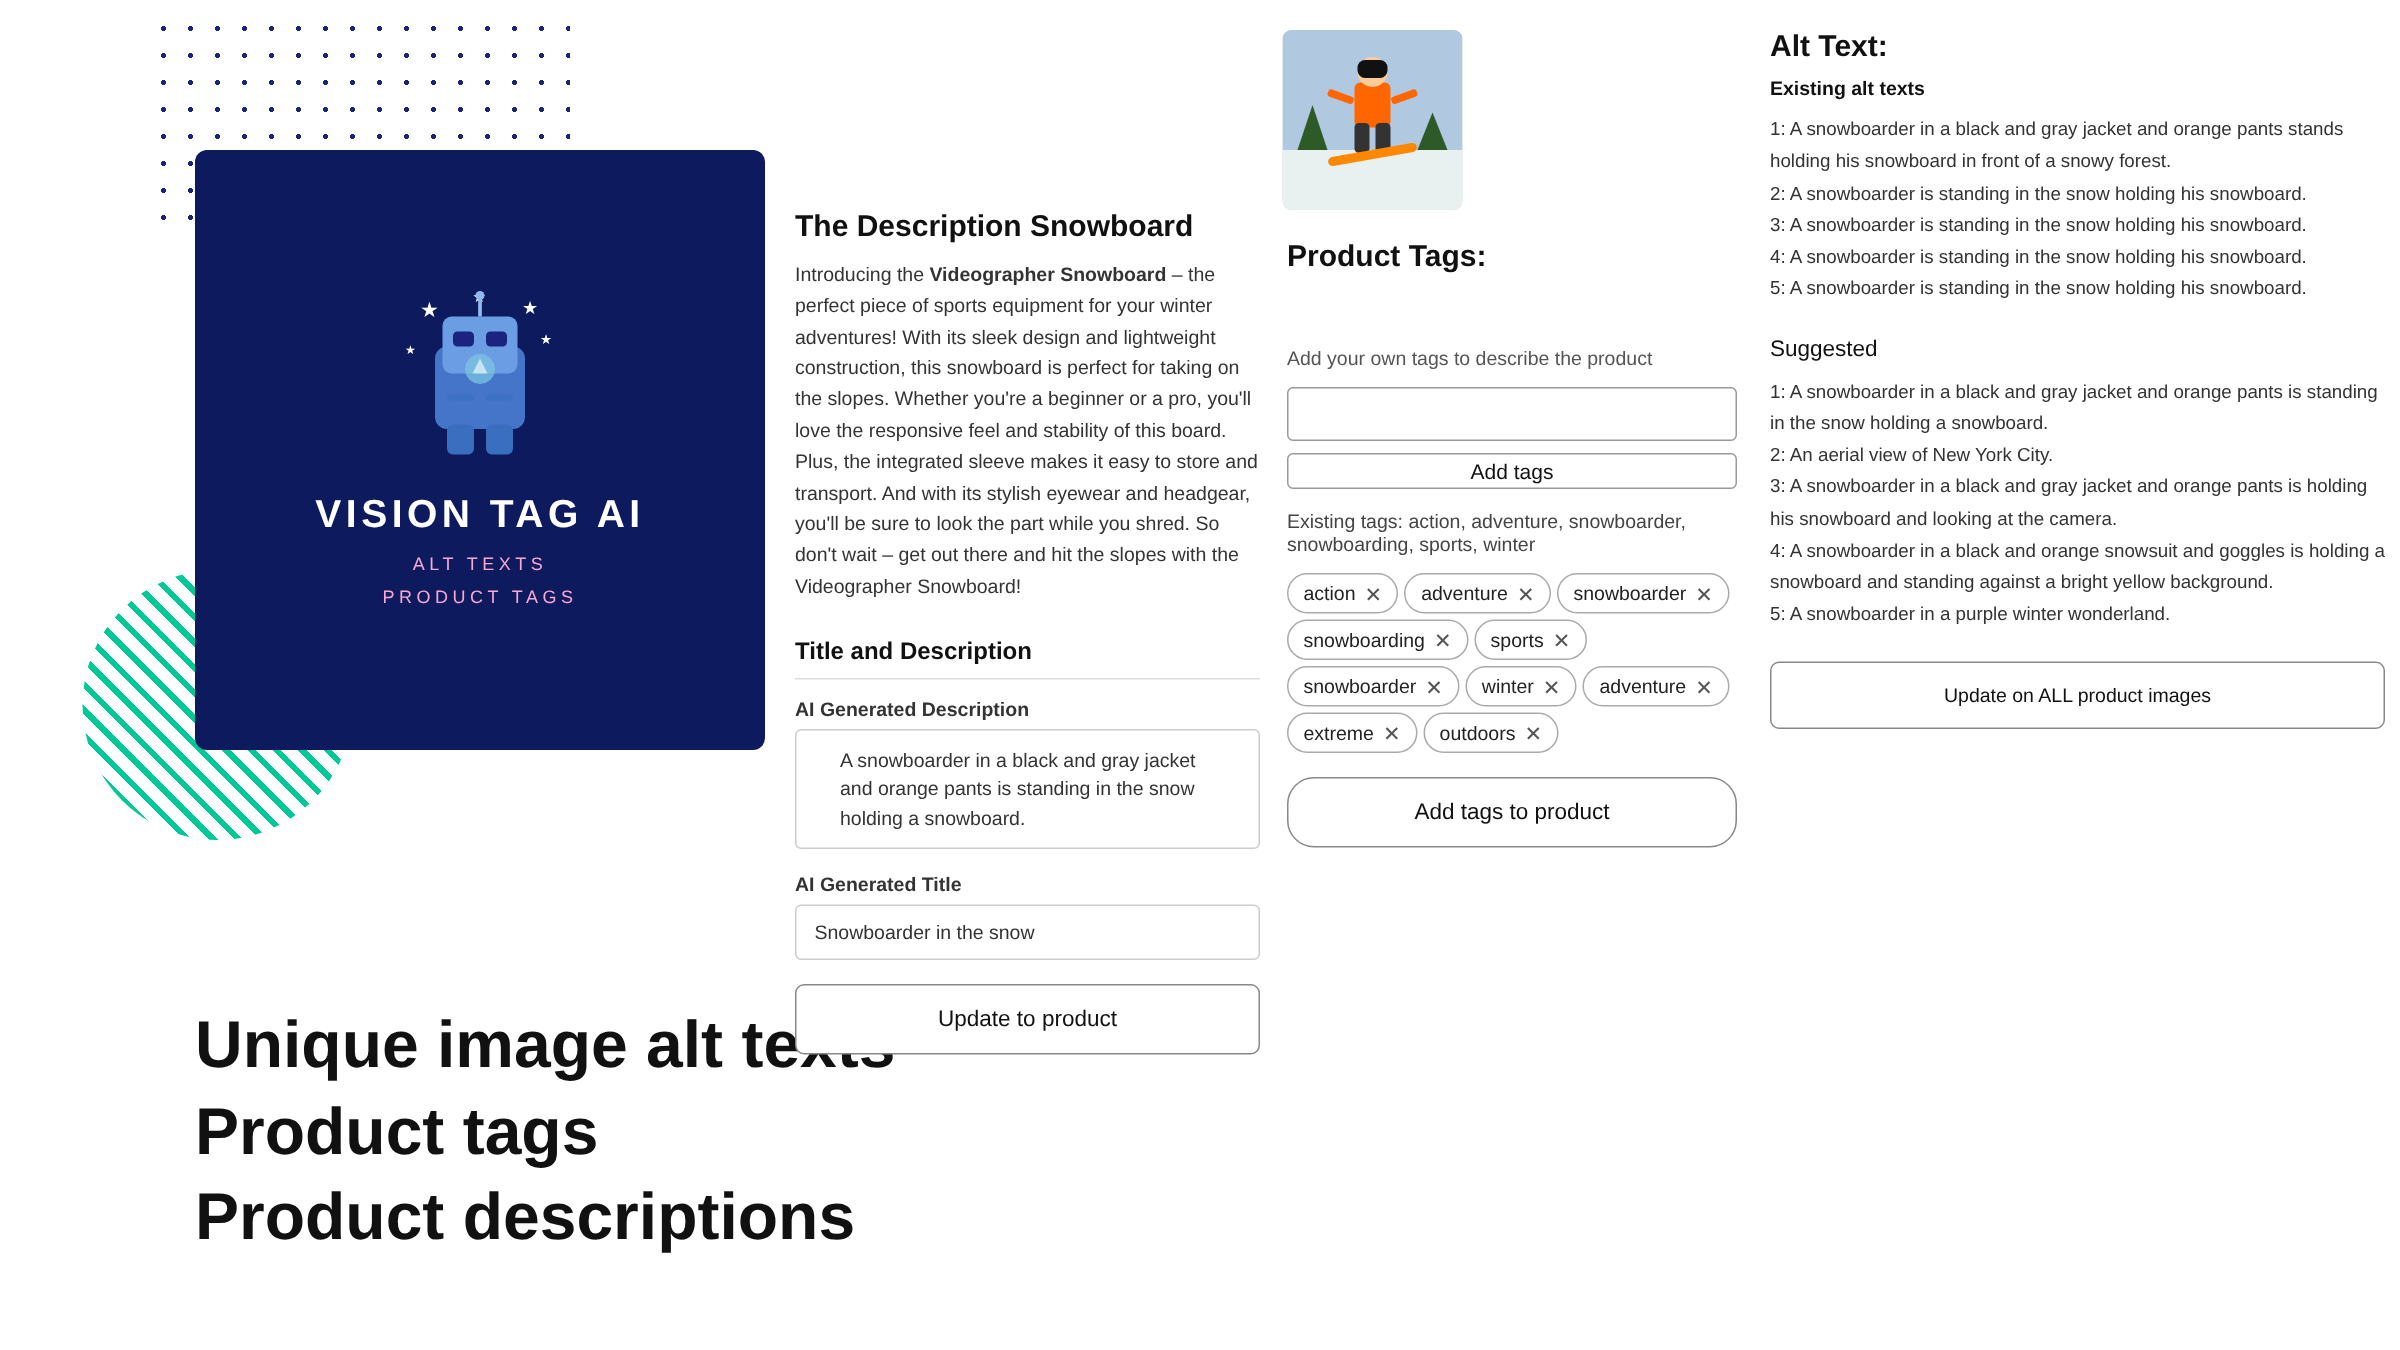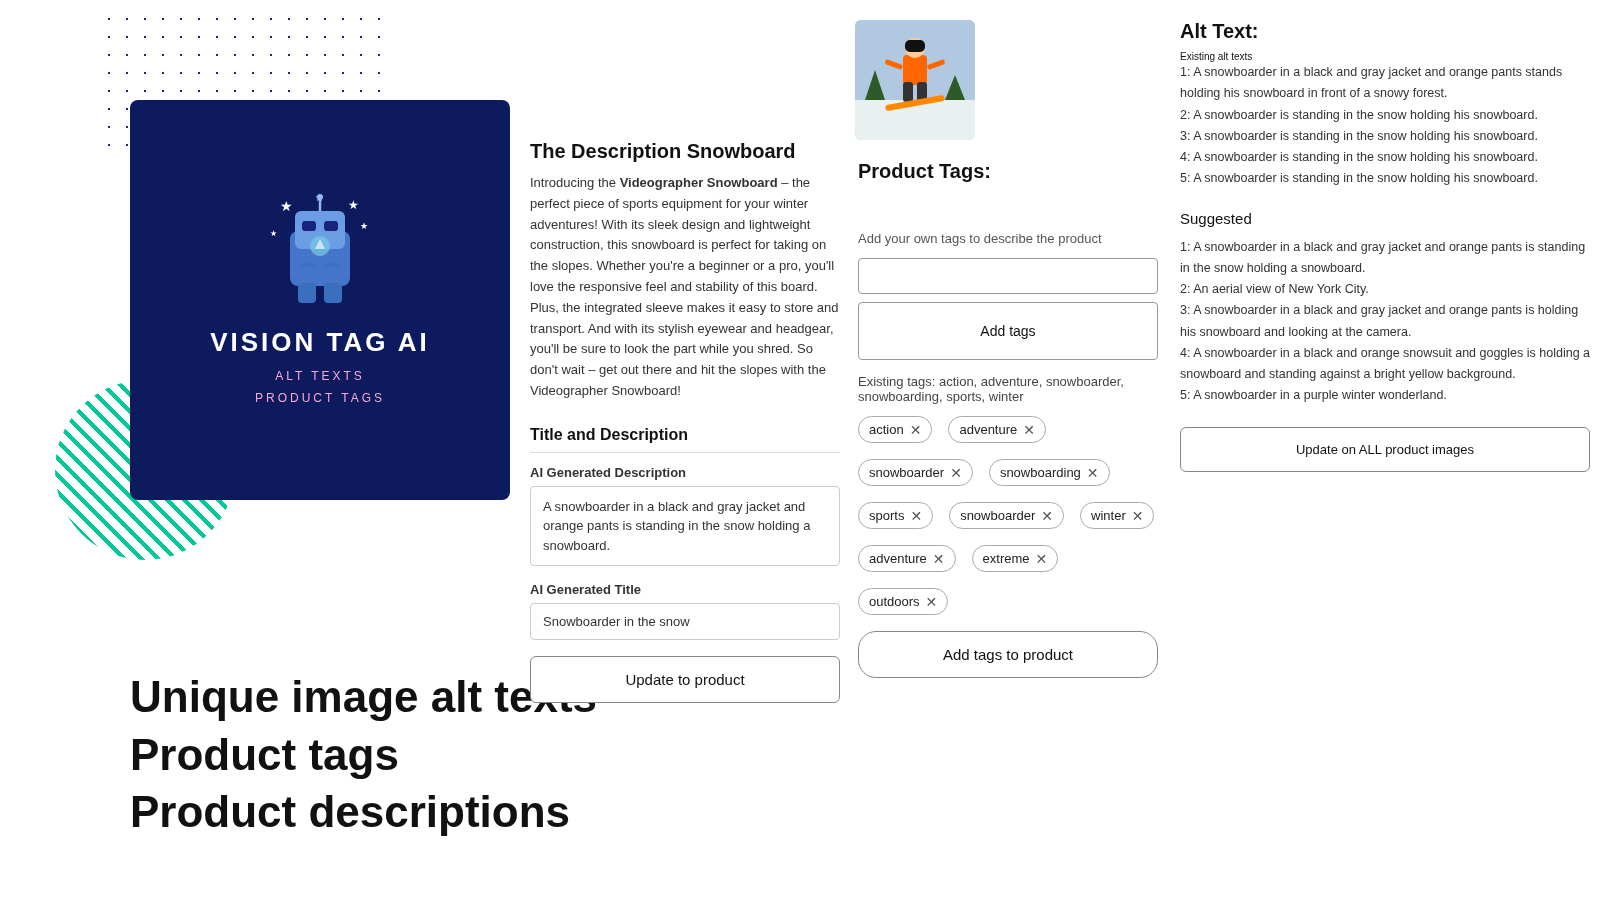--- a/index.html
+++ b/index.html
@@ -136,21 +136,21 @@
       font-size: 13px;
       font-weight: 600;
       color: #333;
       margin-bottom: 6px;
     }
 
     .ai-desc-box {
       background: #fff;
       border: 1px solid #ccc;
       border-radius: 4px;
-      padding: 10px 12px;
+      padding: 10px 29px;
       font-size: 13px;
       color: #333;
       line-height: 1.5;
       margin-bottom: 16px;
     }
 
     .ai-title-input {
       width: 100%;
       border: 1px solid #ccc;
       border-radius: 4px;
@@ -201,41 +201,41 @@
       border-radius: 4px;
       padding: 8px 12px;
       font-size: 13px;
       background: #fff;
       margin-bottom: 8px;
       height: 36px;
     }
 
     .add-tags-btn {
       width: 100%;
-      padding: 20px;
+      padding: 3px;
       background: #fff;
       border: 1.5px solid #999;
       border-radius: 4px;
       font-size: 14px;
       font-weight: 500;
       color: #111;
       cursor: pointer;
       margin-bottom: 14px;
     }
 
     .existing-tags-label {
       font-size: 13px;
       color: #444;
       margin-bottom: 12px;
     }
 
     .tags-container {
       display: flex;
       flex-wrap: wrap;
-      gap: 16px;
+      gap: 4px;
       margin-bottom: 16px;
     }
 
     .tag-chip {
       display: inline-flex;
       align-items: center;
       gap: 6px;
       padding: 5px 10px;
       border: 1.5px solid #aaa;
       border-radius: 20px;
@@ -285,23 +285,24 @@
     }
 
     .alt-title {
       font-size: 20px;
       font-weight: 700;
       color: #111;
       margin-bottom: 8px;
     }
 
     .alt-existing-title {
-      font-size: 10px;
-      font-weight: 400;
-      color: #111;
+      font-size: 13px;
+      font-weight: 700;
+      color: #111;
+      margin-bottom: 10px;
     }
 
     .alt-text-list {
       font-size: 12.5px;
       color: #333;
       line-height: 1.7;
       margin-bottom: 20px;
     }
 
     .alt-suggested-title {

